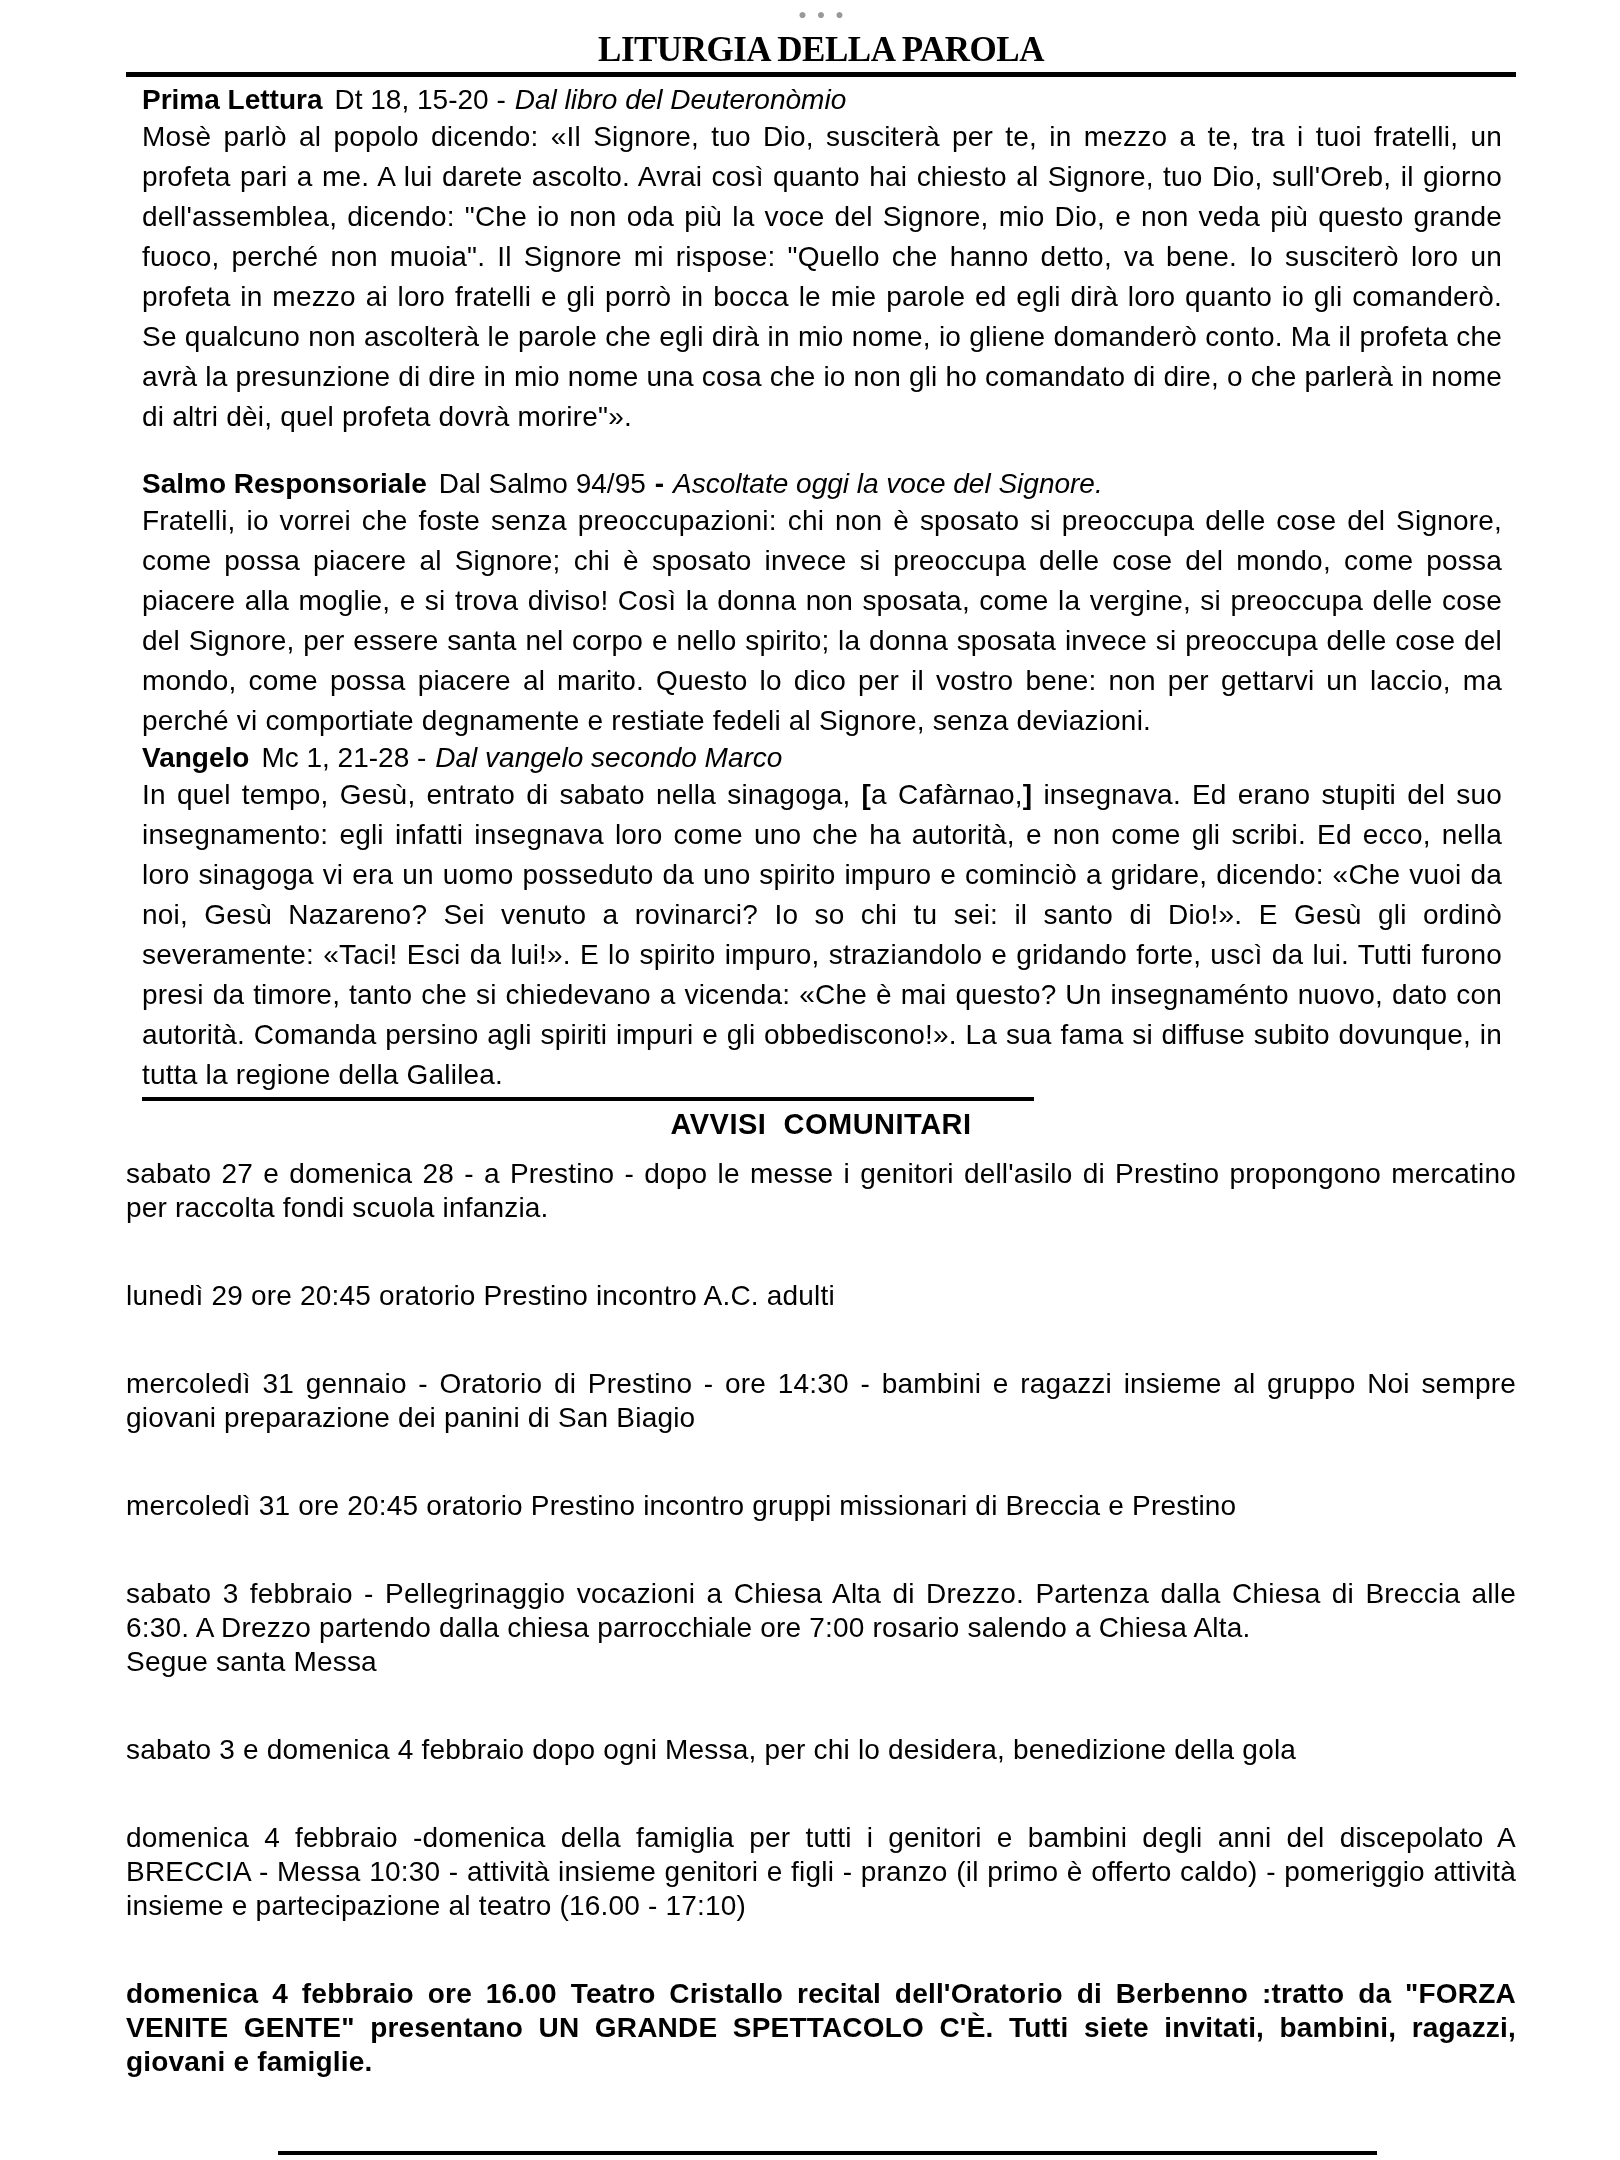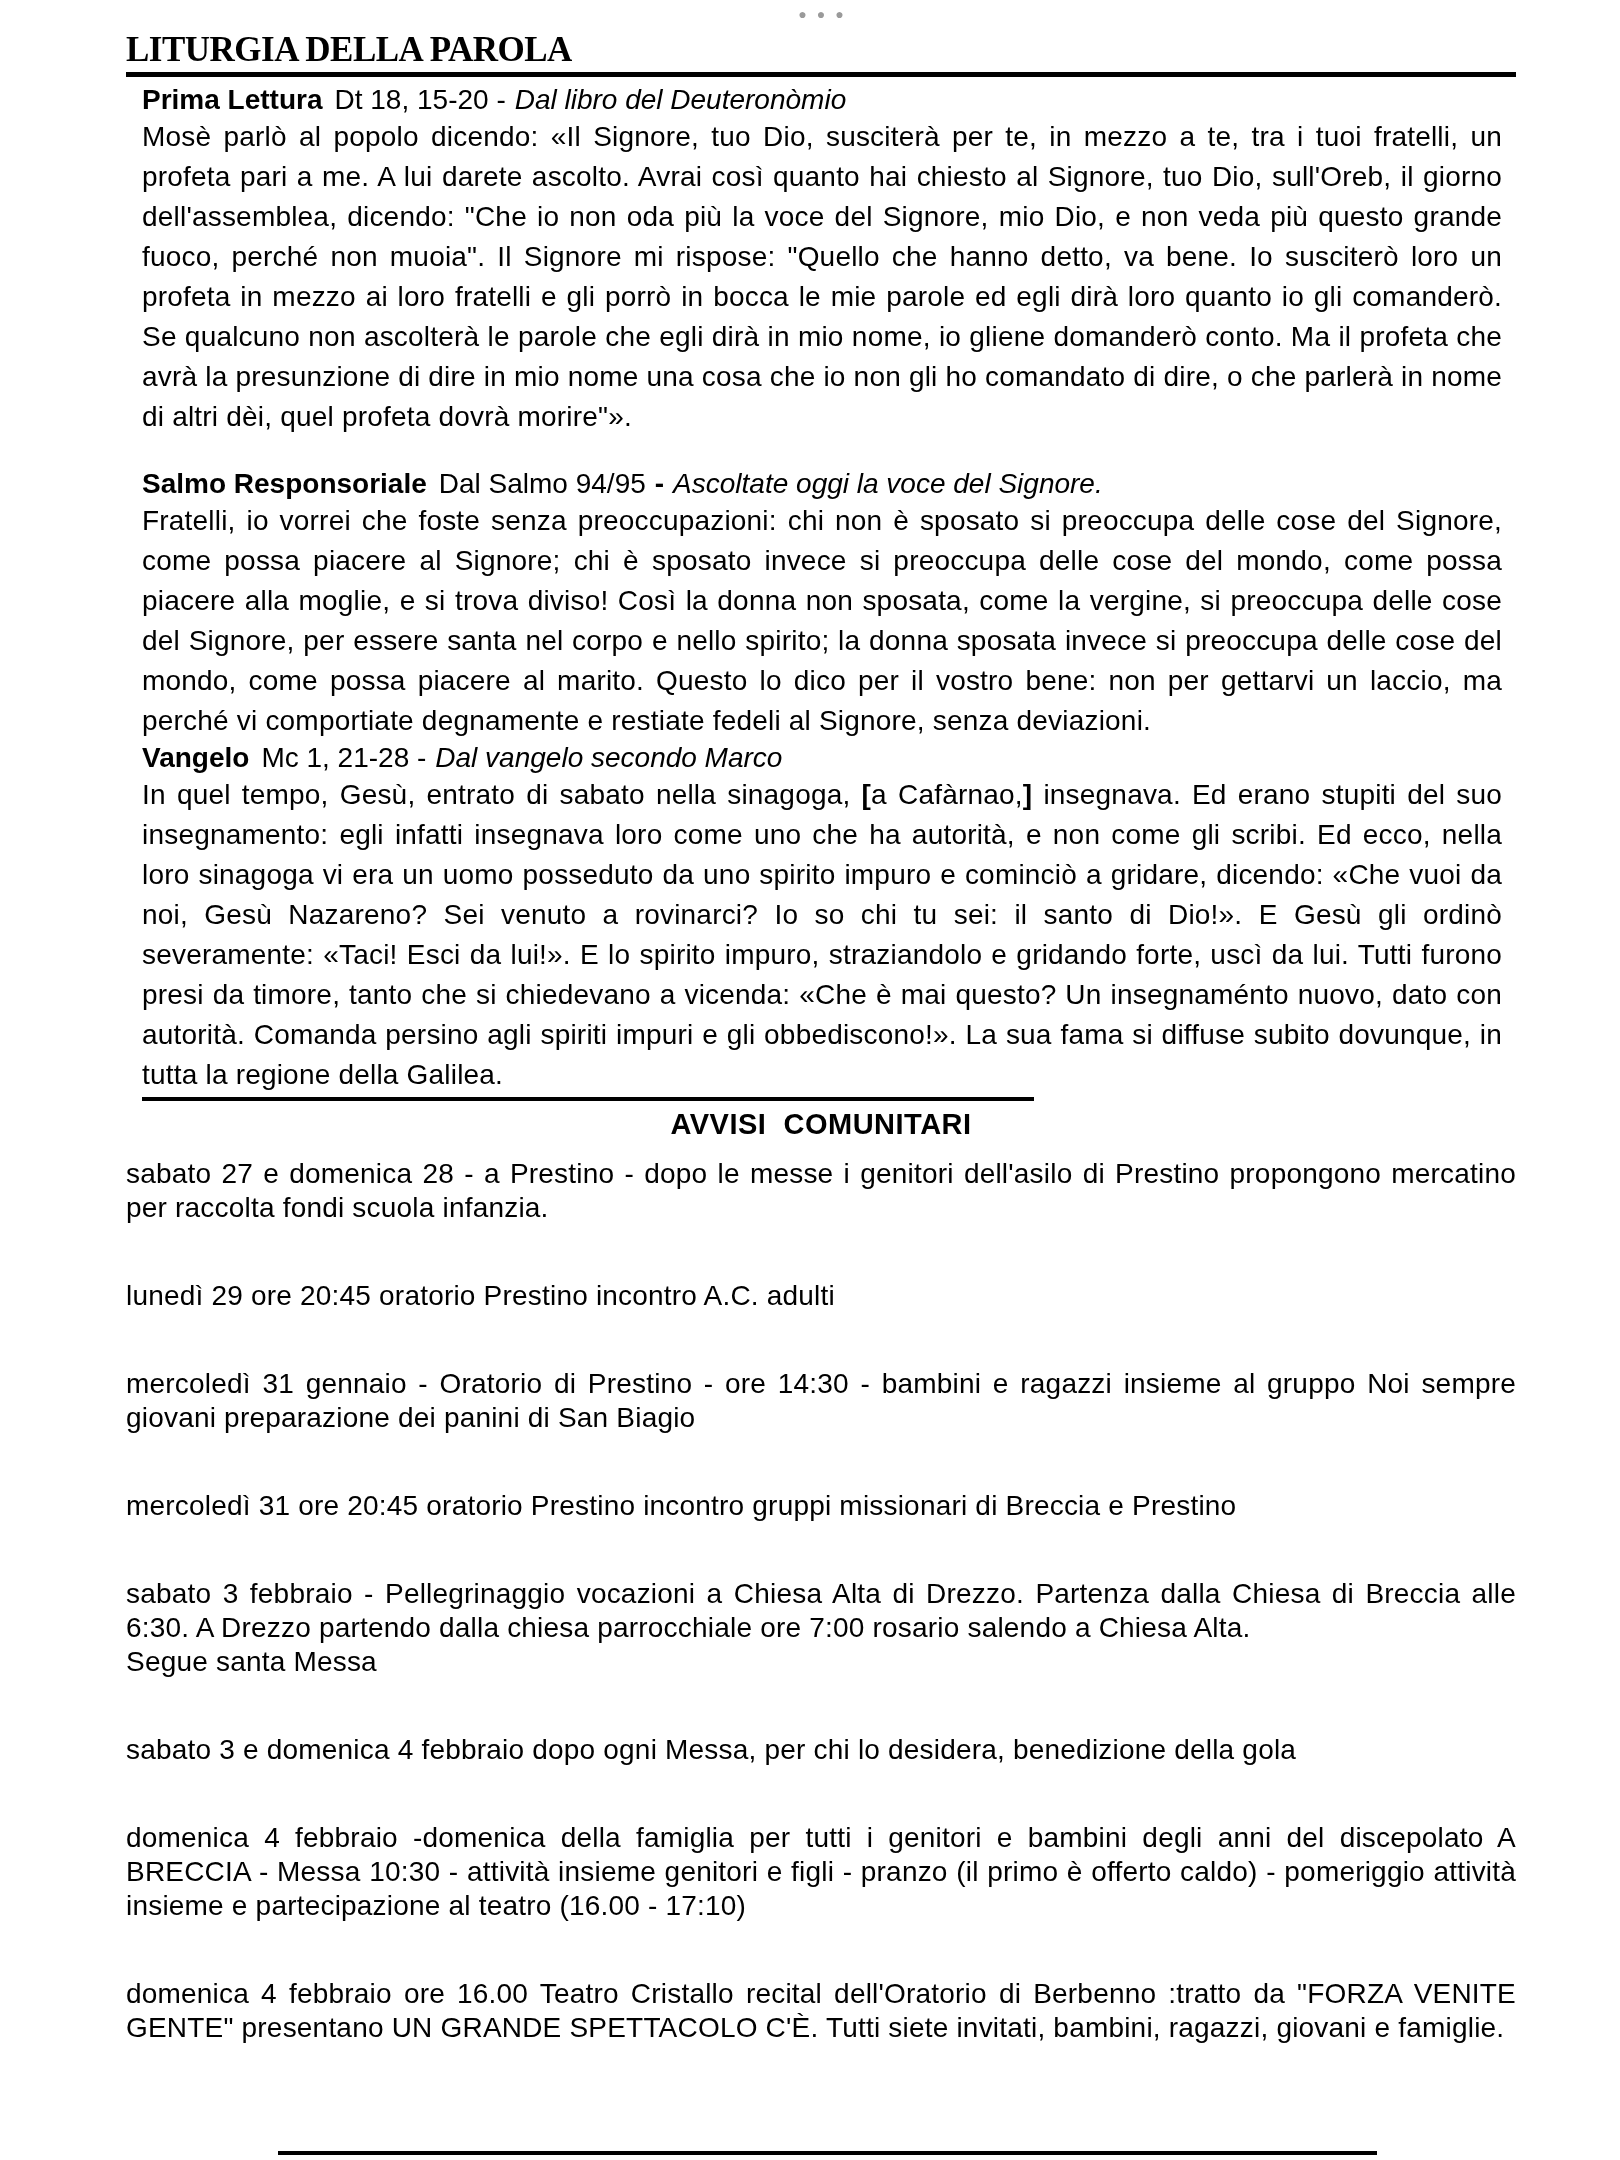--- a/index.html
+++ b/index.html
@@ -13,21 +13,21 @@
   .content{position:absolute;left:126px;top:6px;width:1390px;}
   .dots{
     text-align:center;color:#9a9a9a;
     font-size:14px;line-height:16px;height:20px;
     letter-spacing:10px;text-indent:10px;
   }
   .title{
     margin:4px 0 0 0;
     font-family:"Liberation Serif",serif;
     font-weight:700;font-size:35px;line-height:40px;
-    letter-spacing:-0.5px;
+    letter-spacing:-0.5px;text-align:center;
   }
   .title-rule{border-top:5px solid #000;margin-top:2px;}
   .liturgy{padding:6px 14px 0 16px;}
   .rhead{margin:0;font-size:28px;line-height:34px;}
   .rhead.mt-salmo{margin-top:30px;}
   .rhead.mt-seconda{margin-top:48px;}
   .rhead.mt-vangelo{}
   .rlabel{font-weight:700;}
   .rref{margin-left:12px;}
   .rdash{font-weight:700;margin-left:9px;}
@@ -35,21 +35,21 @@
   .bodytext{margin:0;font-size:28px;line-height:40px;letter-spacing:0.2px;}
   .just{text-align:justify;}
   .b{font-weight:700;}
   .mid-rule{width:892px;border-top:4px solid #000;margin-top:2px;}
   .avvisi-title{
     margin:6px 0 0 0;font-size:29px;line-height:34px;font-weight:700;
     text-align:center;white-space:pre;letter-spacing:0.5px;
   }
   .announcements{margin-top:16px;}
   .ann{margin:0 0 54px 0;font-size:28px;line-height:34px;letter-spacing:0.2px;}
-  .ann:last-child{margin-bottom:8px;}
+  .ann:last-child{margin-bottom:8px;font-weight:bold;}
   .bottom-rule{position:absolute;left:278px;top:2151px;width:1099px;height:4px;background:#000;}
 </style>
 </head>
 <body>
 
 <div class="page">
   <div class="content">
 
     <div class="dots">●●●</div>
     <h1 class="title">LITURGIA DELLA PAROLA</h1>

